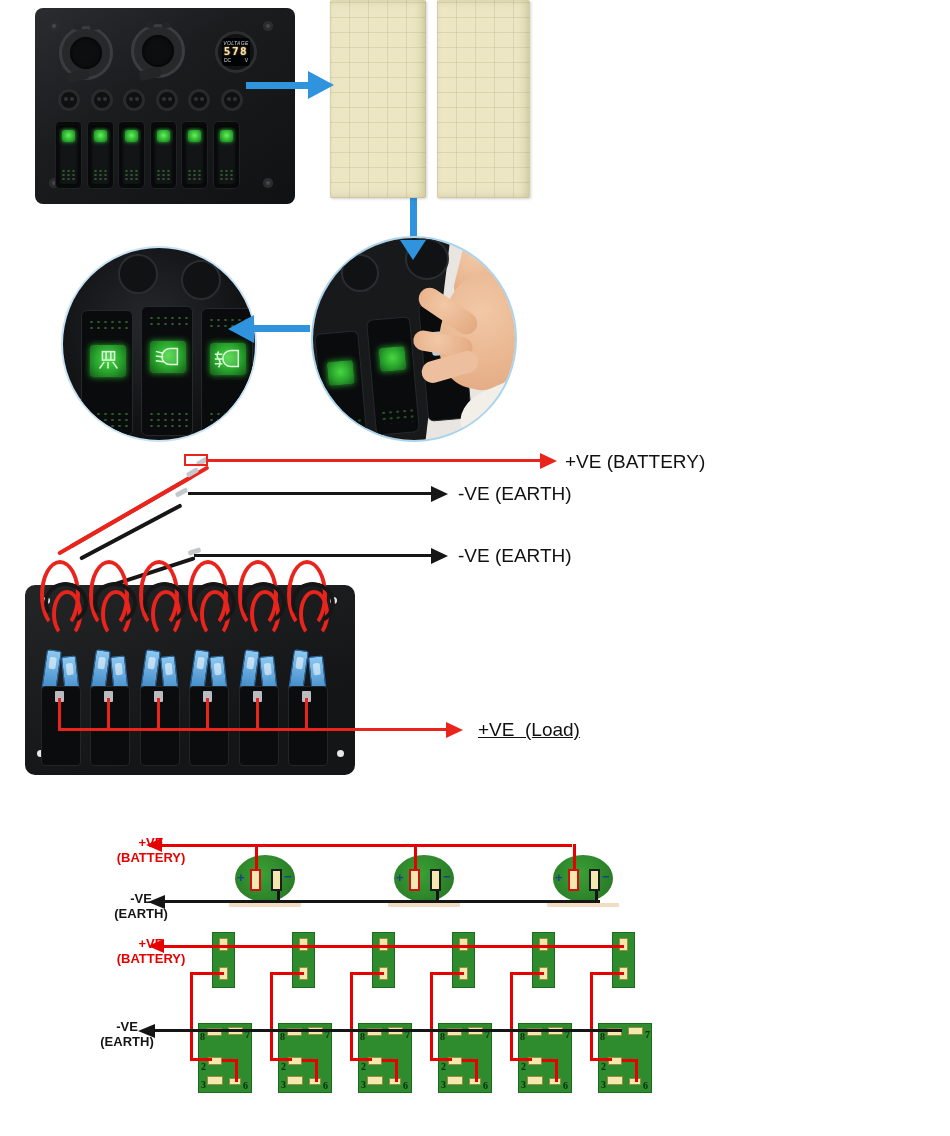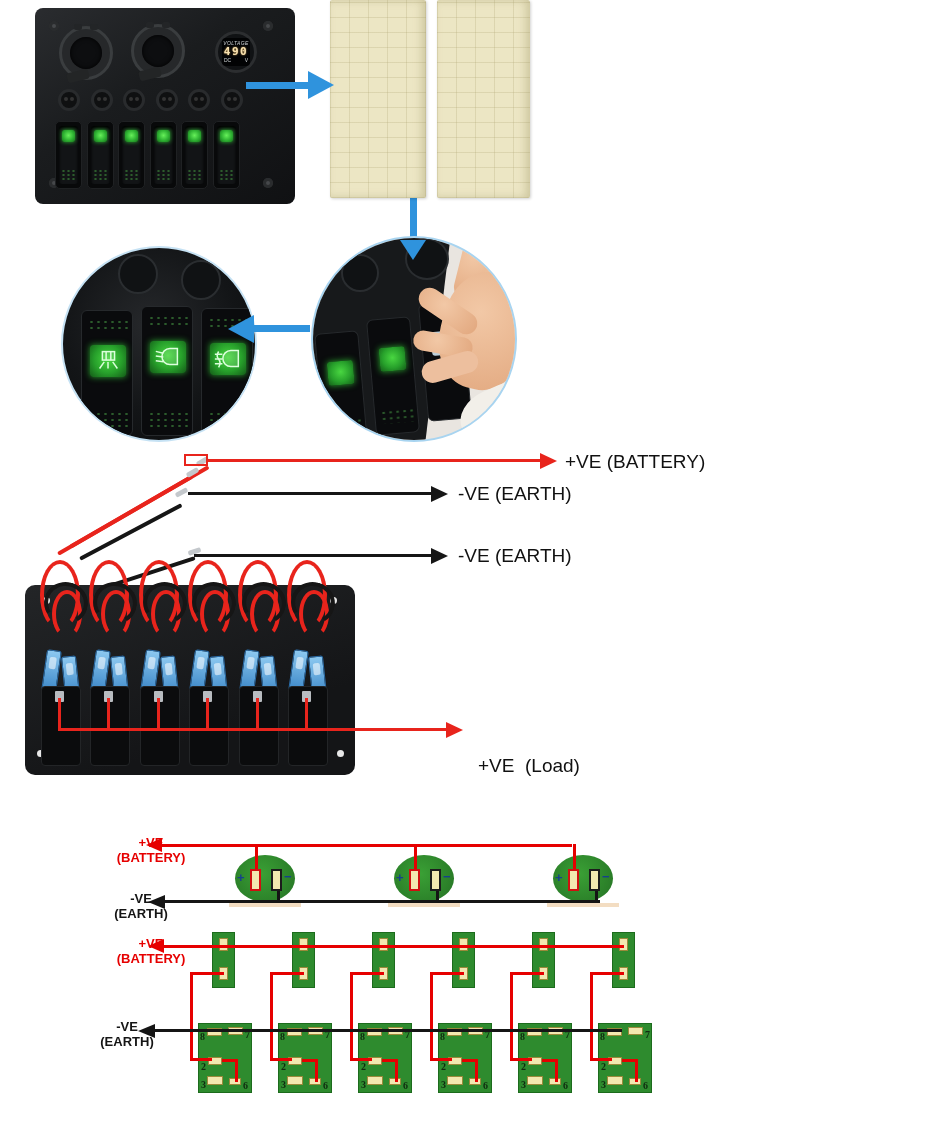--- a/index.html
+++ b/index.html
@@ -122,21 +122,21 @@
     <div class="abs socket" style="left:96px;top:16px;">
       <div class="socket-ear" style="left:12px;"></div>
       <div class="socket-ear" style="left:28px;"></div>
       <div class="socket-inner"></div>
       <div class="socket-tab"></div>
     </div>
 
     <div class="abs voltmeter">
       <div class="volt-display">
         <div class="volt-title">VOLTAGE</div>
-        <div class="volt-digits">490</div>
+        <div class="volt-digits">578</div>
         <div class="volt-units">
           <span>DC</span>
           <span>V</span>
         </div>
       </div>
     </div>
 
     <div class="abs breaker" style="left:23px;"></div>
 
     <div class="abs rocker" style="left:20px;">
@@ -308,21 +308,21 @@
   <div class="cl line-blk" style="left:188px;top:492px;width:243px;"></div>
   <div class="cl head-right-blk" style="left:431px;top:486px;"></div>
   <div class="cl callout-text" style="left:458px;top:483px;">-VE (EARTH)</div>
 
   <div class="cl line-blk" style="left:194px;top:554px;width:237px;"></div>
   <div class="cl head-right-blk" style="left:431px;top:548px;"></div>
   <div class="cl callout-text" style="left:458px;top:545px;">-VE (EARTH)</div>
 
   <div class="cl line-red" style="left:58px;top:728px;width:388px;"></div>
   <div class="cl head-right-red" style="left:446px;top:722px;"></div>
-  <div class="cl callout-text" style="left:478px;top:755px;">+VE&nbsp; (Load)</div>
+  <div class="cl callout-text" style="left:478px;top:719px;text-decoration:underline;">+VE&nbsp; (Load)</div>
 
   <div class="abs sch-label red" style="left:112px;top:835px;width:78px;">
     <div>+VE</div>
     <div>(BATTERY)</div>
   </div>
   <div class="abs head-left-red" style="left:146px;top:838px;"></div>
   <div class="abs sch-red" style="left:162px;top:844px;width:410px;height:3px;"></div>
 
   <div class="abs sch-label blk" style="left:102px;top:891px;width:78px;">
     <div>-VE</div>

